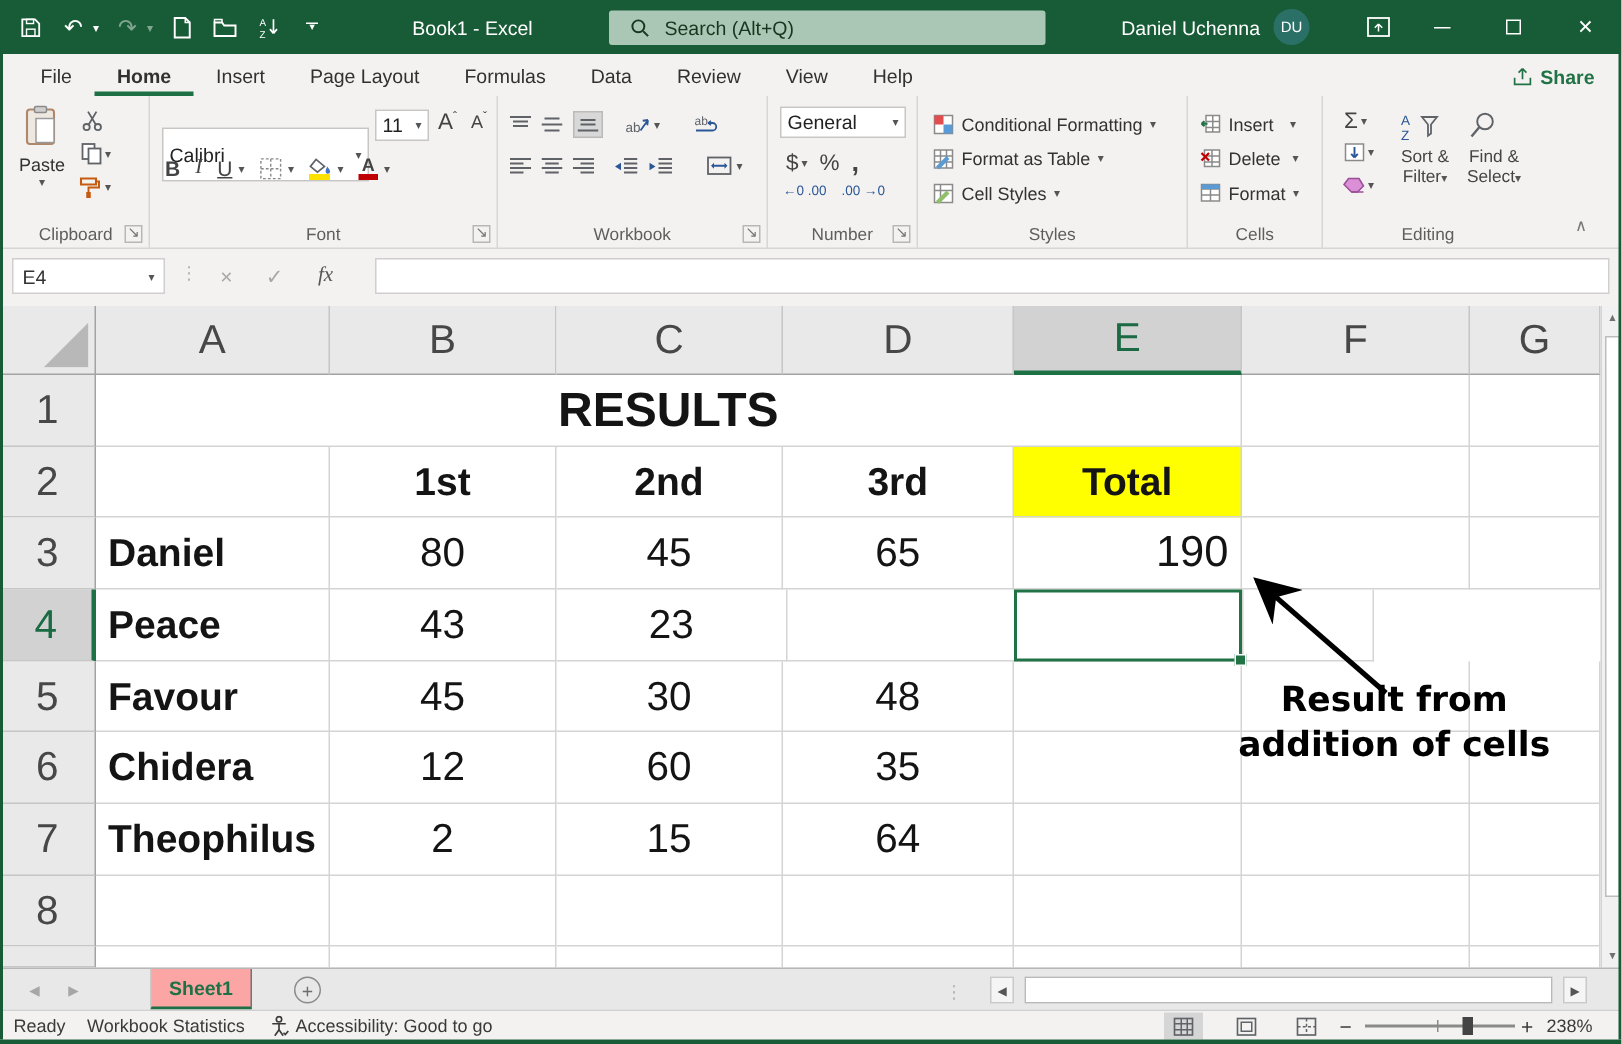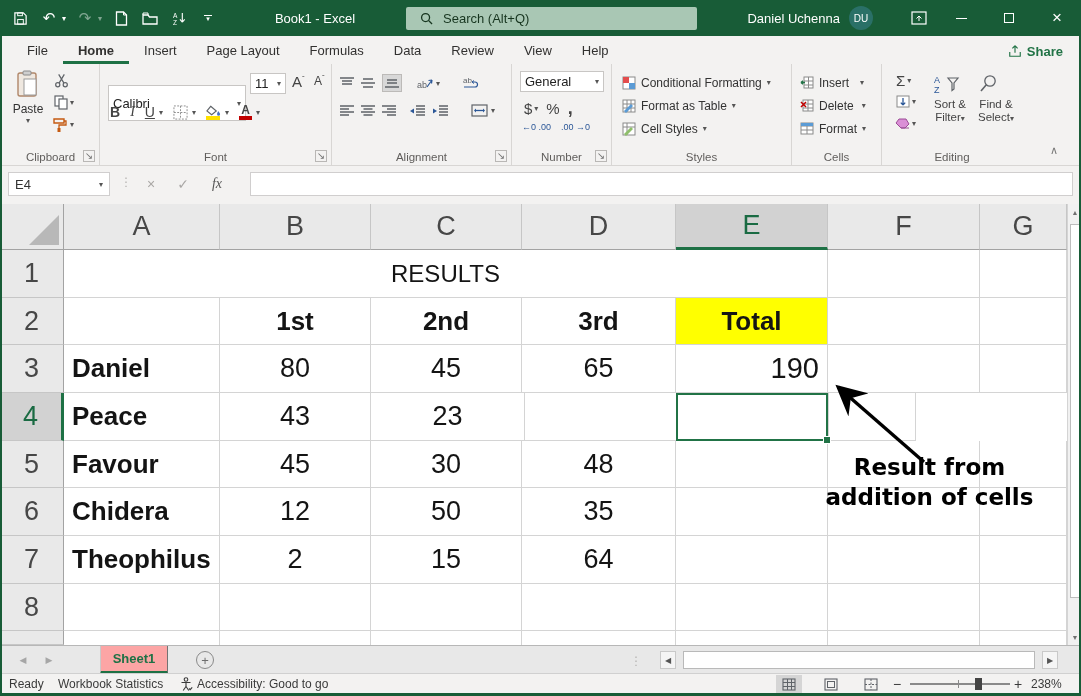--- a/index.html
+++ b/index.html
@@ -59,21 +59,21 @@
   .ch.sel{background:var(--hsel);color:#1a6b43;border-bottom:3px solid var(--acc)}
   .rowheads{position:absolute;left:0;top:46px;width:64px}
   .rh{width:64px;background:var(--hbg);border-right:1px solid #a3a3a3;border-bottom:1px solid #c6c6c6;display:flex;align-items:center;justify-content:center;font-size:27px;color:var(--htx)}
   .rh.sel{background:var(--hsel);color:#1a6b43;border-right:3px solid var(--acc)}
   .cells{position:absolute;left:64px;top:46px}
   .row{display:flex}
   .cell{border-right:1px solid var(--grid);border-bottom:1px solid var(--grid);display:flex;align-items:center;justify-content:center;font-size:27px;color:#141414;overflow:hidden}
   .cA{width:156px}.cB{width:151px}.cC{width:151px}.cD{width:154px}.cE{width:152px}.cF{width:152px}.cG{width:87px}
   .r48{height:48px}.r47{height:47px}.r14{height:14px}
   .merged{width:764px}
-  .cell.title1{font-weight:400;font-size:24px}
+  .cell.title1{font-weight:700;font-size:32px}
   .cell.name{justify-content:flex-start;padding-left:8px;font-weight:700;font-size:26px}
   .cell.hd{font-weight:700;font-size:26px}
   .cell.yellow{background:#ffff00}
   .cell.rt{justify-content:flex-end;padding-right:8px;font-size:29px}
   .cell.nb{border-bottom:none}
   .selectionbox{position:absolute;left:676px;top:189px;width:152px;height:48px;border:2px solid var(--sel);background:transparent}
   .fillhandle{position:absolute;left:823px;top:232px;width:8px;height:8px;background:var(--sel);border:1px solid #fff}
   .annot{position:absolute;left:822px;top:248px;width:215px;text-align:center;font-family:"DejaVu Sans",sans-serif;font-weight:700;font-size:23px;color:#000;line-height:30px}
   .vscroll{position:absolute;left:1067px;top:204px;width:14px;height:441px;background:#f1f1f1;border-left:1px solid var(--grid)}
   .vthumb{position:absolute;left:2px;top:20px;width:10px;height:374px;background:#fff;border:1px solid #bdbdbd}
@@ -323,21 +323,21 @@
           </span>
         <span class="icn" style="margin-left:16px">
             <svg width="17" height="13" viewBox="0 0 17 13">
               <rect x="1" y="1" width="15" height="11" fill="none" stroke="#5f6368" stroke-width="1.2"></rect>
               <path d="M4 6.5h9" stroke="#2b5797" stroke-width="1.3"></path>
               <path d="M5 4.5 L3 6.5l2 2zM12 4.5l2 2-2 2z" fill="#2b5797"></path>
             </svg>
           </span>
         <span class="chevonly" style="margin-left:-4px">▾</span>
       </div>
-      <div class="grplabel">Alignment</div>
+      <div class="grplabel">Workbook</div>
       <div class="launch">↘</div>
     </div>
 
     <div class="grp" style="left:512px;width:100px">
       <div class="inbox abs" style="left:8px;top:7px;width:84px;height:21px">
         <span>General</span>
           <span class="chevonly">▾</span>
       </div>
       <div class="abs mini" style="left:12px;top:34px;gap:8px;font-size:15px;color:#444">
         <span>$</span>
@@ -536,21 +536,21 @@
         <div class="cell cB">45</div>
         <div class="cell cC">30</div>
         <div class="cell cD">48</div>
         <div class="cell cE"></div>
         <div class="cell cF"></div>
         <div class="cell cG"></div>
       </div>
       <div class="row r48">
         <div class="cell cA name">Chidera</div>
         <div class="cell cB">12</div>
-        <div class="cell cC">50</div>
+        <div class="cell cC">60</div>
         <div class="cell cD">35</div>
         <div class="cell cE"></div>
         <div class="cell cF"></div>
         <div class="cell cG"></div>
       </div>
       <div class="row r48">
         <div class="cell cA name">Theophilus</div>
         <div class="cell cB">2</div>
         <div class="cell cC">15</div>
         <div class="cell cD">64</div>

